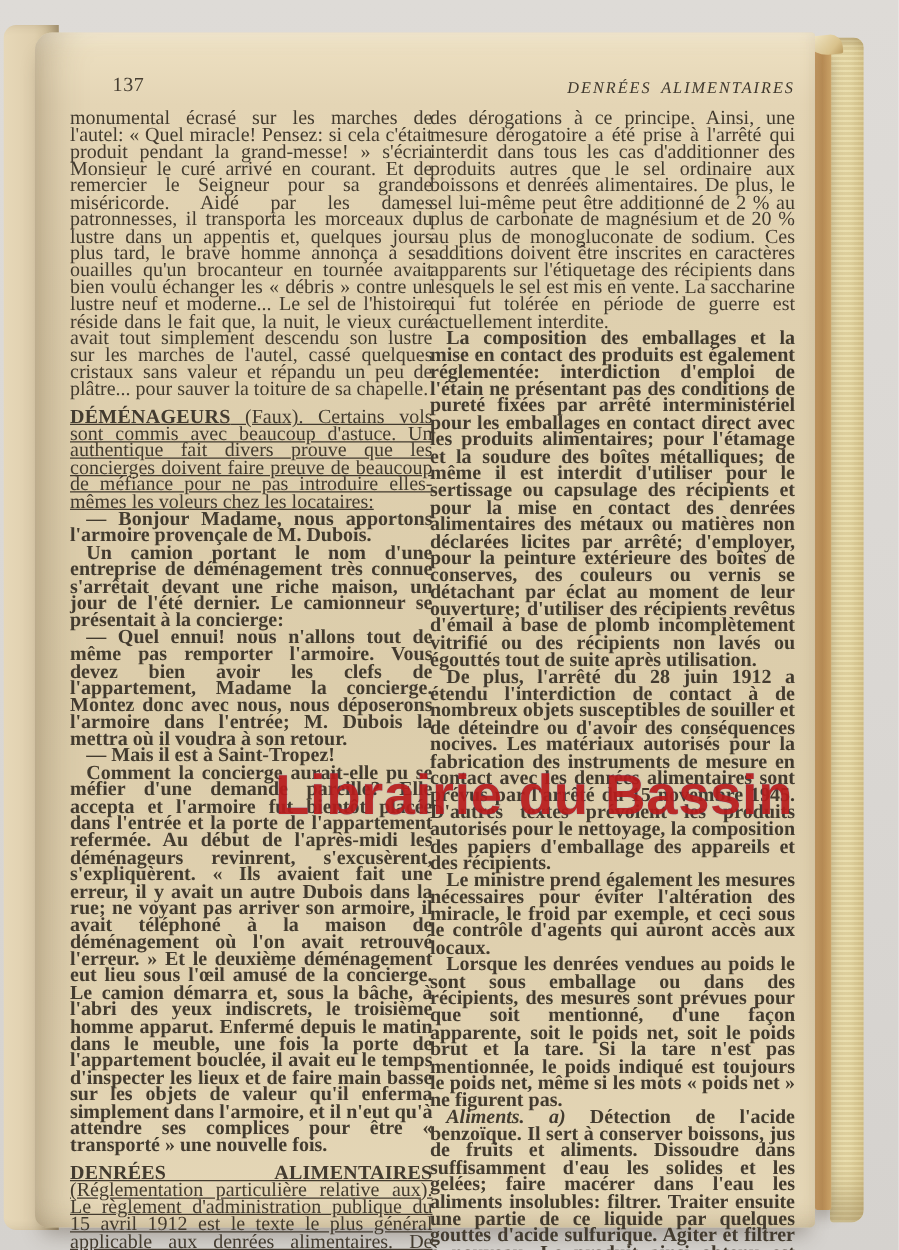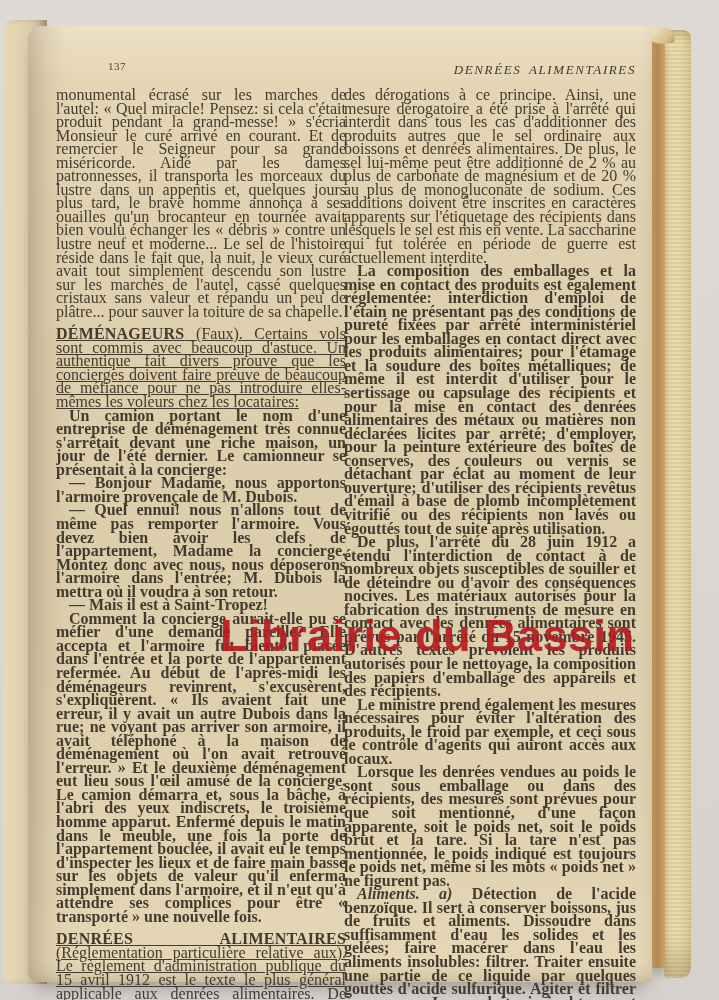--- a/index.html
+++ b/index.html
@@ -42,21 +42,21 @@
     box-shadow:inset 0 10px 8px -6px rgba(120,95,55,.35), inset 0 -40px 26px -20px rgba(120,95,55,.30);
   }
   .worn-corner{
     position:absolute;left:648px;top:28px;width:26px;height:16px;
     background:linear-gradient(135deg,#f2e8c8 0%,#d9c28c 70%,#b99a5f 100%);
     border-radius:2px 10px 2px 60%;
     transform:rotate(-6deg);
   }
   
   .page-header{position:absolute;left:0;top:34px;width:100%;height:20px;color:#473f33;}
-  .page-number{position:absolute;left:80px;top:0;font-size:11px;letter-spacing:.5px;}
+  .page-number{position:absolute;left:62px;top:0;font-size:16px;letter-spacing:.5px;}
   .running-title{
     position:absolute;right:16px;top:2px;font-size:13px;font-style:italic;
     letter-spacing:1.6px;word-spacing:3px;color:#3f382d;
   }
   .text-col{
     position:absolute;top:62px;width:290px;
     font-size:16px;line-height:13.55px;text-align:justify;
     color:#433b2f;
   }
   .col-left{left:28px;}
@@ -91,24 +91,24 @@
   </div>
 
   <div class="text-col col-left">
     <p>
       <span>monumental écrasé sur les marches de l'autel: « Quel miracle! Pensez: si cela c'était produit pendant la grand-messe! » s'écria Monsieur le curé arrivé en courant. Et de remercier le Seigneur pour sa grande miséricorde. Aidé par les dames patronnesses, il transporta les morceaux du lustre dans un appentis et, quelques jours plus tard, le brave homme annonça à ses ouailles qu'un brocanteur en tournée avait bien voulu échanger les « débris » contre un lustre neuf et moderne... Le sel de l'histoire réside dans le fait que, la nuit, le vieux curé avait tout simplement descendu son lustre sur les marches de l'autel, cassé quelques cristaux sans valeur et répandu un peu de plâtre... pour sauver la toiture de sa chapelle.</span>
     </p>
     <p class="entry">
       <span class="seg-bold">DÉMÉNAGEURS</span><span> (Faux). Certains vols sont commis avec beaucoup d'astuce. Un authentique fait divers prouve que les concierges doivent faire preuve de beaucoup de méfiance pour ne pas introduire elles-mêmes les voleurs chez les locataires:</span>
     </p>
     <p class="indent">
-      <span>Un camion portant le nom d'une entreprise de déménagement très connue s'arrêtait devant une riche maison, un jour de l'été dernier. Le camionneur se présentait à la concierge:</span>
+      <span>— Bonjour Madame, nous apportons l'armoire provençale de M. Dubois.</span>
     </p>
     <p class="indent">
-      <span>— Bonjour Madame, nous apportons l'armoire provençale de M. Dubois.</span>
+      <span>Un camion portant le nom d'une entreprise de déménagement très connue s'arrêtait devant une riche maison, un jour de l'été dernier. Le camionneur se présentait à la concierge:</span>
     </p>
     <p class="indent">
       <span>— Quel ennui! nous n'allons tout de même pas remporter l'armoire. Vous devez bien avoir les clefs de l'appartement, Madame la concierge. Montez donc avec nous, nous déposerons l'armoire dans l'entrée; M. Dubois la mettra où il voudra à son retour.</span>
     </p>
     <p class="indent">
       <span>— Mais il est à Saint-Tropez!</span>
     </p>
     <p class="indent">
       <span>Comment la concierge aurait-elle pu se méfier d'une demande pareille? Elle accepta et l'armoire fut bientôt placée dans l'entrée et la porte de l'appartement refermée. Au début de l'après-midi les déménageurs revinrent, s'excusèrent, s'expliquèrent. « Ils avaient fait une erreur, il y avait un autre Dubois dans la rue; ne voyant pas arriver son armoire, il avait téléphoné à la maison de déménagement où l'on avait retrouvé l'erreur. » Et le deuxième déménagement eut lieu sous l'œil amusé de la concierge. Le camion démarra et, sous la bâche, à l'abri des yeux indiscrets, le troisième homme apparut. Enfermé depuis le matin dans le meuble, une fois la porte de l'appartement bouclée, il avait eu le temps d'inspecter les lieux et de faire main basse sur les objets de valeur qu'il enferma simplement dans l'armoire, et il n'eut qu'à attendre ses complices pour être « transporté » une nouvelle fois.</span>
     </p>
@@ -124,21 +124,21 @@
     <p>
       <span>des dérogations à ce principe. Ainsi, une mesure dérogatoire a été prise à l'arrêté qui interdit dans tous les cas d'additionner des produits autres que le sel ordinaire aux boissons et denrées alimentaires. De plus, le sel lui-même peut être additionné de 2 % au plus de carbonate de magnésium et de 20 % au plus de monogluconate de sodium. Ces additions doivent être inscrites en caractères apparents sur l'étiquetage des récipients dans lesquels le sel est mis en vente. La saccharine qui fut tolérée en période de guerre est actuellement interdite.</span>
     </p>
     <p class="indent">
       <span>La composition des emballages et la mise en contact des produits est également réglementée: interdiction d'emploi de l'étain ne présentant pas des conditions de pureté fixées par arrêté interministériel pour les emballages en contact direct avec les produits alimentaires; pour l'étamage et la soudure des boîtes métalliques; de même il est interdit d'utiliser pour le sertissage ou capsulage des récipients et pour la mise en contact des denrées alimentaires des métaux ou matières non déclarées licites par arrêté; d'employer, pour la peinture extérieure des boîtes de conserves, des couleurs ou vernis se détachant par éclat au moment de leur ouverture; d'utiliser des récipients revêtus d'émail à base de plomb incomplètement vitrifié ou des récipients non lavés ou égouttés tout de suite après utilisation.</span>
     </p>
     <p class="indent">
       <span>De plus, l'arrêté du 28 juin 1912 a étendu l'interdiction de contact à de nombreux objets susceptibles de souiller et de déteindre ou d'avoir des conséquences nocives. Les matériaux autorisés pour la fabrication des instruments de mesure en contact avec les denrées alimentaires sont prévus par l'arrêté du 15 novembre 1945. D'autres textes prévoient les produits autorisés pour le nettoyage, la composition des papiers d'emballage des appareils et des récipients.</span>
     </p>
     <p class="indent">
-      <span>Le ministre prend également les mesures nécessaires pour éviter l'altération des produits, le froid par exemple, et ceci sous le contrôle d'agents qui auront accès aux locaux.</span>
+      <span>Le ministre prend également les mesures nécessaires pour éviter l'altération des miracle, le froid par exemple, et ceci sous le contrôle d'agents qui auront accès aux locaux.</span>
     </p>
     <p class="indent">
       <span>Lorsque les denrées vendues au poids le sont sous emballage ou dans des récipients, des mesures sont prévues pour que soit mentionné, d'une façon apparente, soit le poids net, soit le poids brut et la tare. Si la tare n'est pas mentionnée, le poids indiqué est toujours le poids net, même si les mots « poids net » ne figurent pas.</span>
     </p>
     <p class="indent">
       <span class="seg-italic">Aliments. a)</span><span> Détection de l'acide benzoïque. Il sert à conserver boissons, jus de fruits et aliments. Dissoudre dans suffisamment d'eau les solides et les gelées; faire macérer dans l'eau les aliments insolubles: filtrer. Traiter ensuite une partie de ce liquide par quelques gouttes d'acide sulfurique. Agiter et filtrer à nouveau. Le produit ainsi obtenu est additionné de la moitié de son volume de chloroforme. Remuer et éviter l'émulsion qu'il serait difficile de briser. Passer dans un entonnoir à décantation la couche chloroformée. Mettre au-dessus d'un bain-marie pour évaporation. En présence d'acide benzoïque celui-ci se forme en cristaux plats.</span>
     </p>
   </div>
 
 </div>

